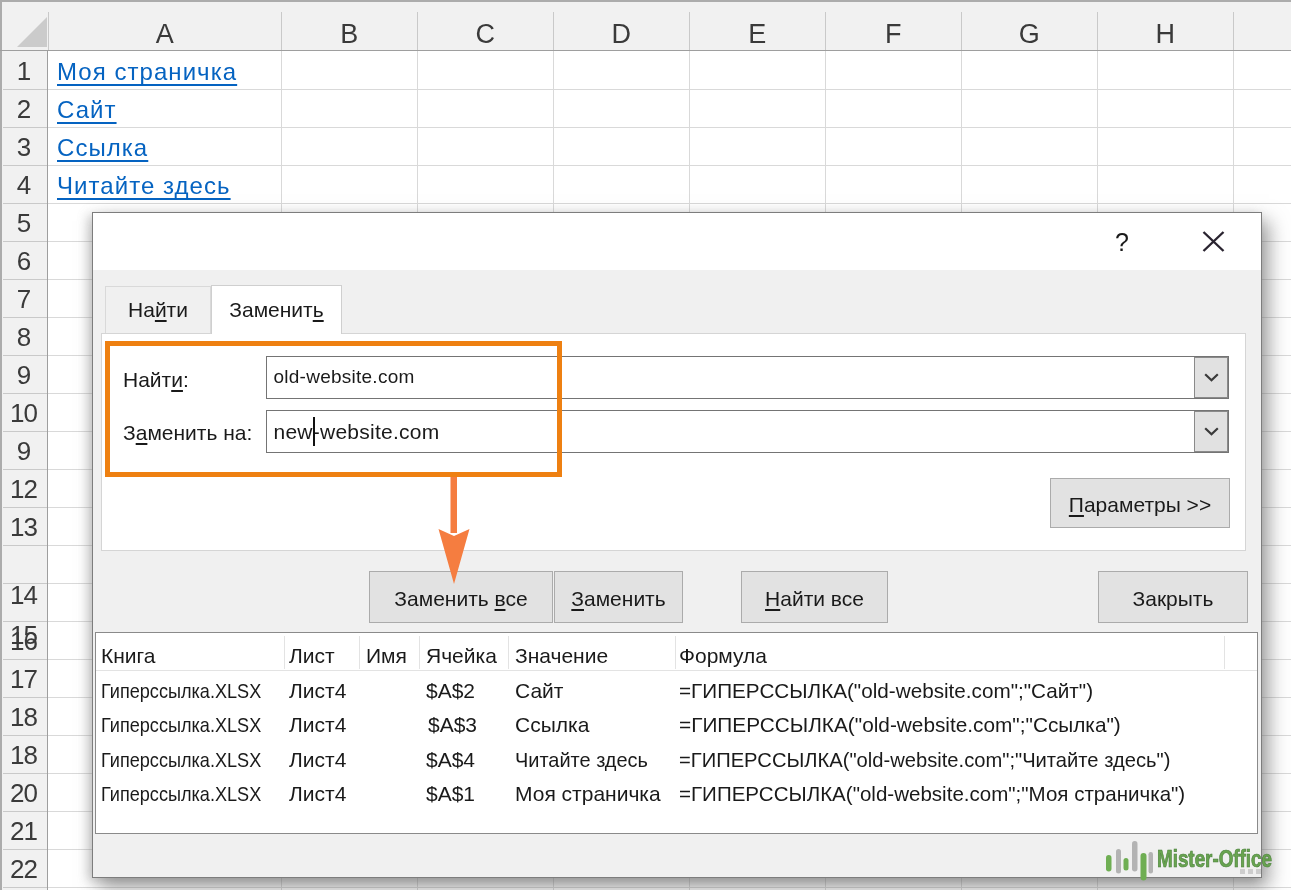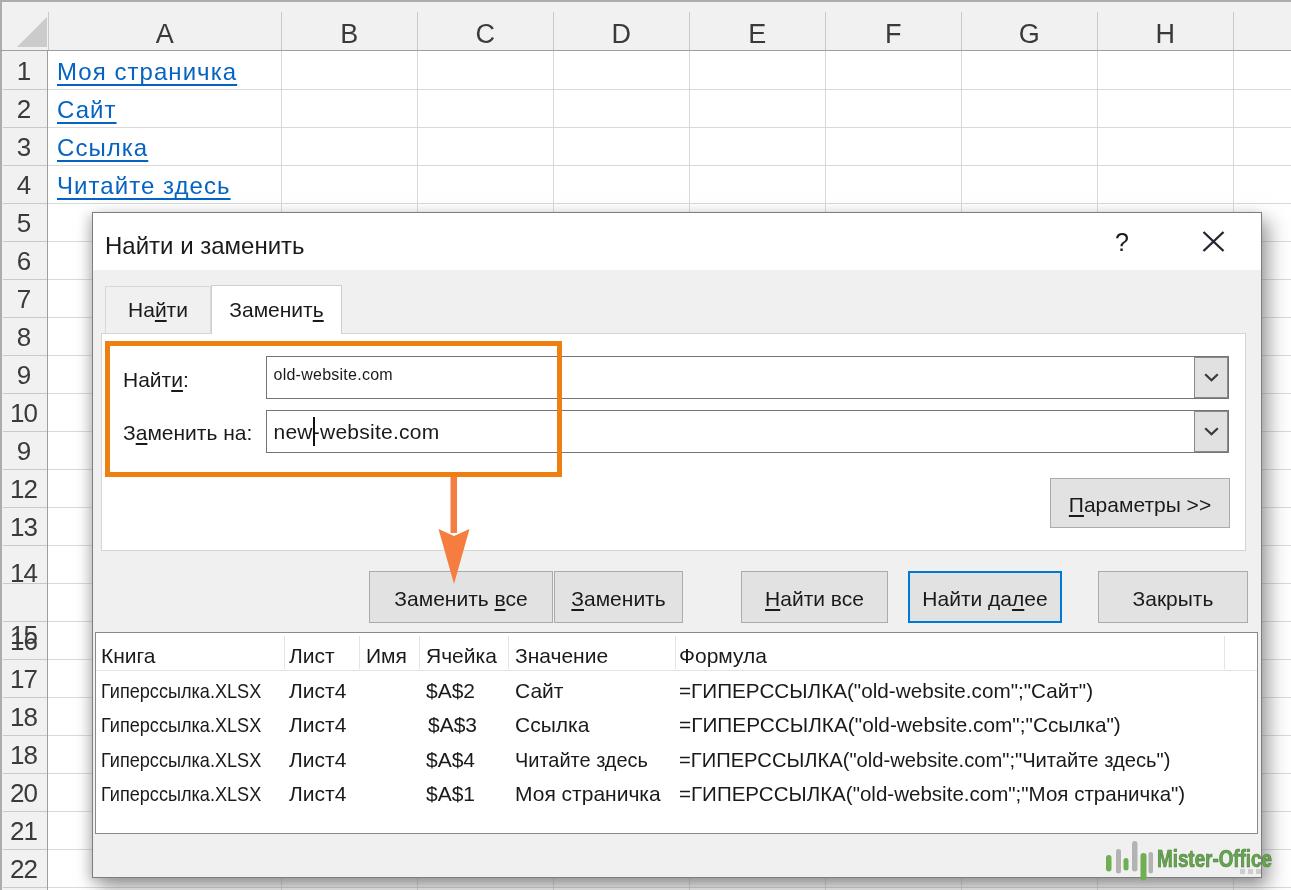--- a/index.html
+++ b/index.html
@@ -53,21 +53,21 @@
 <div class="rowN" style="top:166px">4</div>
 <div class="rowN" style="top:204px">5</div>
 <div class="rowN" style="top:242px">6</div>
 <div class="rowN" style="top:280px">7</div>
 <div class="rowN" style="top:318px">8</div>
 <div class="rowN" style="top:356px">9</div>
 <div class="rowN" style="top:394px">10</div>
 <div class="rowN" style="top:432px">9</div>
 <div class="rowN" style="top:470px">12</div>
 <div class="rowN" style="top:508px">13</div>
-<div class="rowN" style="top:554px">14</div>
+<div class="rowN" style="top:576px">14</div>
 <div class="rowN" style="top:616px">15</div>
 <div class="rowN" style="top:622px">16</div>
 <div class="rowN" style="top:660px">17</div>
 <div class="rowN" style="top:698px">18</div>
 <div class="rowN" style="top:736px">18</div>
 <div class="rowN" style="top:774px">20</div>
 <div class="rowN" style="top:812px">21</div>
 <div class="rowN" style="top:850px">22</div>
 
 <div class="rsep" style="left:3px;top:89px;width:44px"></div>
@@ -124,39 +124,38 @@
 <div class="hline" style="left:48px;top:849px;width:1243px"></div>
 <div class="hline" style="left:48px;top:887px;width:1243px"></div>
 
 <div class="link" style="top:58px">Моя страничка</div>
 <div class="link" style="top:96px">Сайт</div>
 <div class="link" style="top:134px">Ссылка</div>
 <div class="link" style="top:172px">Читайте здесь</div>
 
 <div class="abs" style="left:92px;top:212px;width:1170px;height:666px;background:#f0f0f0;border:1px solid #7d7d7d;box-sizing:border-box;box-shadow:7px 9px 18px rgba(100,100,100,.62),-4px 3px 10px rgba(140,140,140,.4);z-index:10"></div>
 <div class="abs" style="left:93px;top:213px;width:1168px;height:57px;background:#fff;z-index:11"></div>
-<div class="dtxt" style="left:105px;top:232px;font-size:24px;z-index:12">Найти и заменить</div>
 <div class="dtxt" style="left:1112px;top:228px;width:20px;text-align:center;font-size:25px;z-index:12">?</div>
 <svg class="abs" style="left:1202px;top:231px;z-index:12" width="23" height="21" viewBox="0 0 23 21">
       <path d="M1.5 1 L21.5 20 M21.5 1 L1.5 20" stroke="#2a2430" stroke-width="2.4"></path>
     </svg>
 
 <div class="abs" style="left:101px;top:333px;width:1145px;height:218px;background:#fff;border:1px solid #d5d5d5;box-sizing:border-box;z-index:11"></div>
 <div class="abs" style="left:105px;top:286px;width:106px;height:47px;border:1px solid #d9d9d9;border-bottom:none;box-sizing:border-box;z-index:11"></div>
 <div class="abs" style="left:211px;top:285px;width:131px;height:49px;background:#fff;border:1px solid #cfcfcf;border-bottom:none;box-sizing:border-box;z-index:12"></div>
 <div class="dtxt" style="left:105px;top:298px;width:106px;text-align:center;z-index:13">На<u>й</u>ти</div>
 <div class="dtxt" style="left:211px;top:298px;width:131px;text-align:center;z-index:13">Заменит<u>ь</u></div>
 
 <div class="abs" style="left:105px;top:341px;width:457px;height:136px;border:5px solid #ee8011;box-sizing:border-box;z-index:14"></div>
 
 <div class="dtxt" style="left:123px;top:368px;z-index:13">Найт<u>и</u>:</div>
 <div class="dtxt" style="left:123px;top:421px;z-index:13">З<u>а</u>менить на:</div>
 
 <div class="abs" style="left:266px;top:356px;width:963px;height:43px;background:#fff;border:1px solid #747474;box-sizing:border-box;z-index:12"></div>
-<div class="dtxt" style="left:273.5px;top:366px;font-size:16px;letter-spacing:.25px;z-index:13">old-website.com</div>
+<div class="dtxt" style="left:273.5px;top:366px;font-size:19px;letter-spacing:.25px;z-index:13">old-website.com</div>
 <div class="abs" style="left:1194px;top:357px;width:34px;height:41px;background:#e1e1e1;border:1px solid #8a8a8a;box-sizing:border-box;z-index:13"></div>
 <svg class="abs" style="left:1204px;top:373px;z-index:14" width="15" height="9" viewBox="0 0 15 9">
       <path d="M1.2 1.2 L7.5 7.3 L13.8 1.2" stroke="#3a3a3a" stroke-width="2.2" fill="none"></path>
     </svg>
 
 <div class="abs" style="left:266px;top:410px;width:963px;height:43px;background:#fff;border:1px solid #747474;box-sizing:border-box;z-index:12"></div>
 <div class="dtxt" style="left:273.5px;top:420px;font-size:21px;letter-spacing:.25px;z-index:13">new-website.com</div>
 <div class="abs" style="left:313px;top:417px;width:1.5px;height:29px;background:#111;z-index:14"></div>
 <div class="abs" style="left:1194px;top:411px;width:34px;height:41px;background:#e1e1e1;border:1px solid #8a8a8a;box-sizing:border-box;z-index:13"></div>
 <svg class="abs" style="left:1204px;top:427px;z-index:14" width="15" height="9" viewBox="0 0 15 9">
@@ -166,21 +165,20 @@
 <div class="btn" style="left:1050px;top:478px;width:180px;height:50px;line-height:51px;z-index:13"><u>П</u>араметры &gt;&gt;</div>
 
 <svg class="abs" style="left:436px;top:477px;z-index:15" width="36" height="108" viewBox="0 0 36 108">
       <rect x="14.5" y="0" width="6.5" height="56" fill="#f57d40"></rect>
       <polygon points="2.5,52 18,59 33.5,52 18,107" fill="#f57d40"></polygon>
     </svg>
 
 <div class="btn" style="left:369px;width:184px;z-index:13">Заменить <u>в</u>се</div>
 <div class="btn" style="left:554px;width:129px;z-index:13"><u>З</u>аменить</div>
 <div class="btn" style="left:741px;width:147px;z-index:13"><u>Н</u>айти все</div>
-<div class="btn" style="left:908px;width:154px;border:2px solid #0078d6;line-height:51px;z-index:13">Найти да<u>л</u>ее</div>
 <div class="btn" style="left:1098px;width:150px;z-index:13">Закрыть</div>
 
 <div class="abs" style="left:95px;top:632px;width:1163px;height:202px;background:#fff;border:1px solid #8a8a8a;box-sizing:border-box;z-index:11"></div>
 <div class="abs" style="left:284px;top:636px;width:1px;height:33px;background:#e3e3e3;z-index:12"></div>
 <div class="abs" style="left:359px;top:636px;width:1px;height:33px;background:#e3e3e3;z-index:12"></div>
 <div class="abs" style="left:419px;top:636px;width:1px;height:33px;background:#e3e3e3;z-index:12"></div>
 <div class="abs" style="left:508px;top:636px;width:1px;height:33px;background:#e3e3e3;z-index:12"></div>
 <div class="abs" style="left:675px;top:636px;width:1px;height:33px;background:#e3e3e3;z-index:12"></div>
 <div class="abs" style="left:1224px;top:636px;width:1px;height:33px;background:#e3e3e3;z-index:12"></div>
 <div class="abs" style="left:96px;top:670px;width:1161px;height:1px;background:#e3e3e3;z-index:12"></div>

